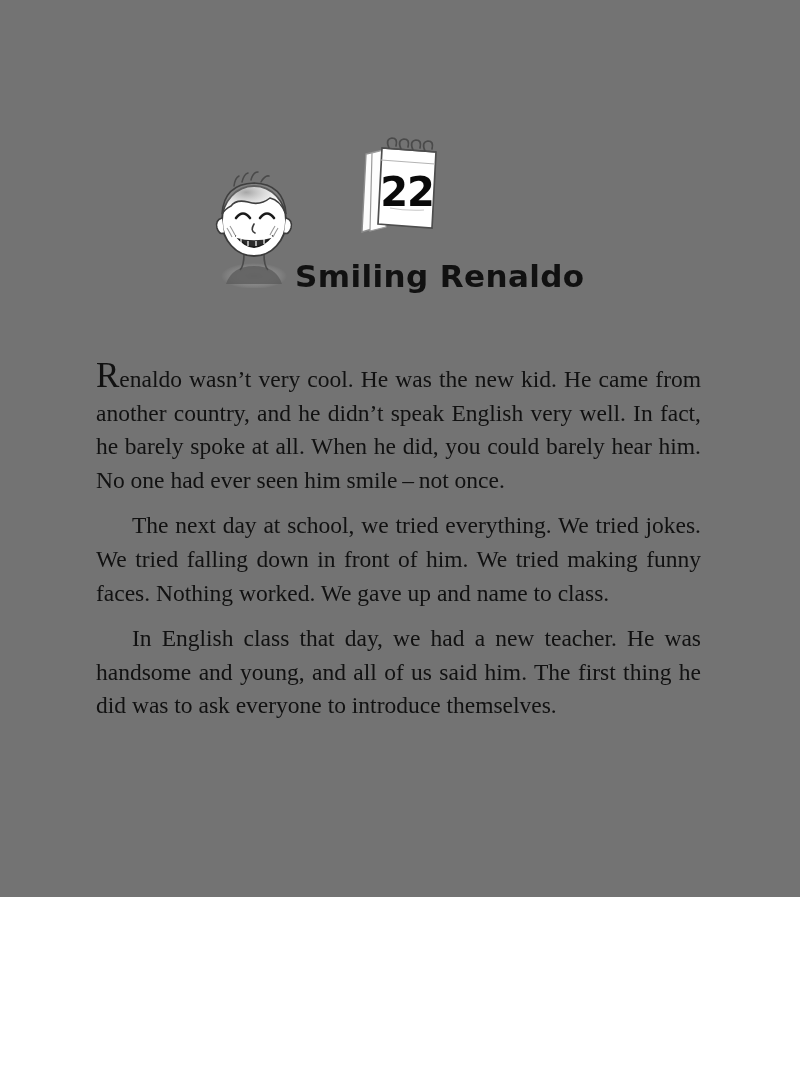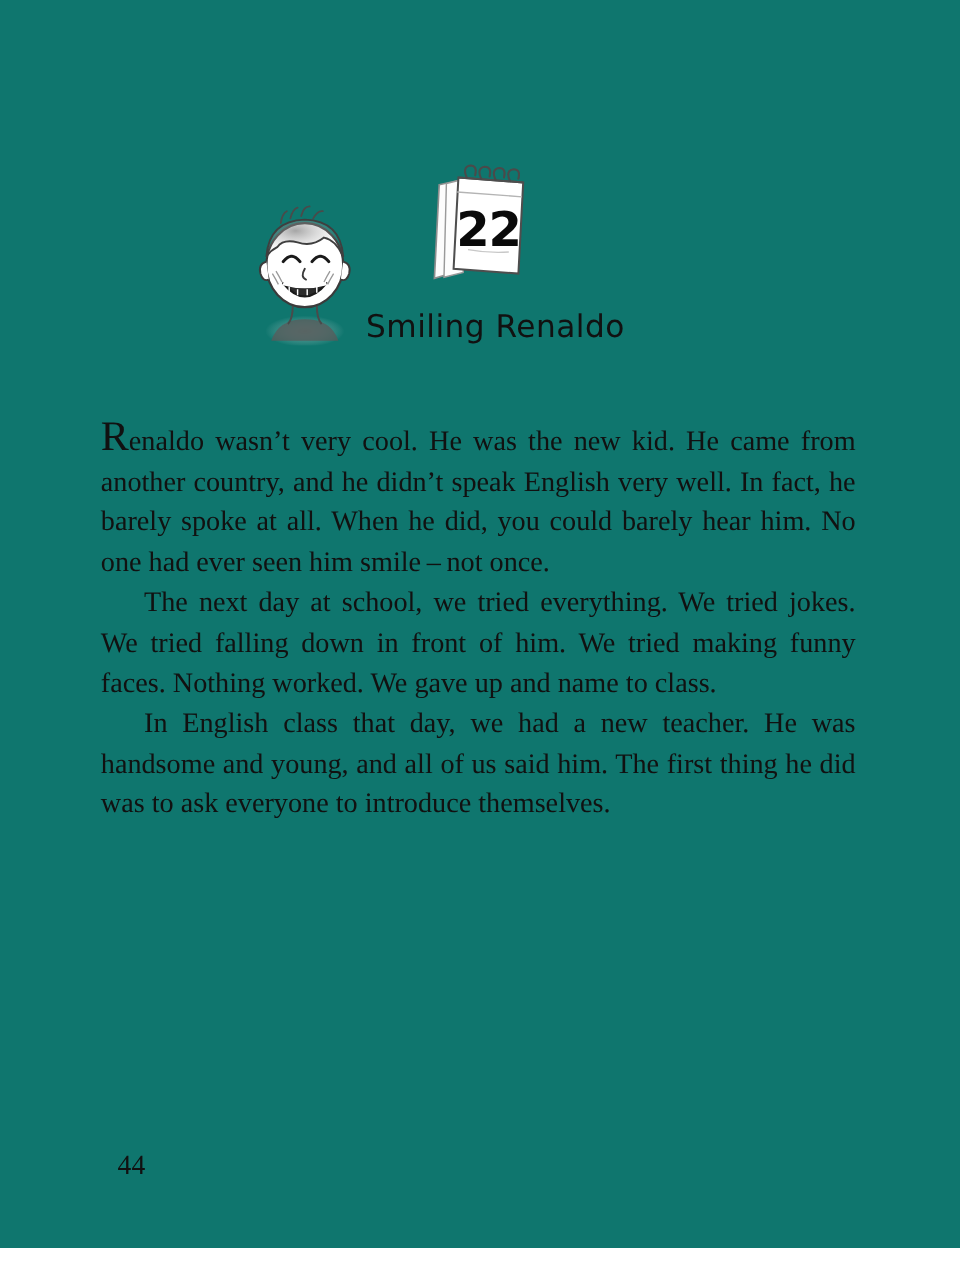--- a/index.html
+++ b/index.html
@@ -3,22 +3,22 @@
 <meta charset="utf-8">
 <style>
   html, body {
     margin: 0;
     padding: 0;
     background: #ffffff;
   }
   .page {
     position: relative;
     width: 800px;
-    height: 1040px;
-    background: #0f766e;
+    height: 897px;
+    background: #737373;
     overflow: hidden;
     font-family: "Liberation Serif", "DejaVu Serif", serif;
     color: #111111;
   }
 
   
   .chapter-header {
     position: absolute;
     left: 0;
     top: 118px;
@@ -59,44 +59,44 @@
     color: #0a0a0a;
     letter-spacing: -1px;
     padding-left: 14px;
     padding-top: 10px;
     box-sizing: border-box;
     pointer-events: none;
   }
 
   .chapter-title {
     position: absolute;
-    left: 305px;
+    left: 295px;
     top: 140px;
     font-family: "DejaVu Sans", "Liberation Sans", sans-serif;
-    font-size: 26px;
-    font-weight: 400;
+    font-size: 31px;
+    font-weight: 700;
     letter-spacing: 0.4px;
     color: #111111;
     white-space: nowrap;
   }
 
   
   .body-text {
     position: absolute;
     left: 84px;
     top: 348px;
     width: 629px;
     font-size: 23.5px;
     line-height: 33.6px;
     text-align: justify;
     text-justify: inter-word;
     color: #111111;
   }
   .body-text p {
-    margin: 0;
+    margin: 12px;
     text-indent: 36px;
   }
   .body-text p.first {
     text-indent: 0;
   }
   .body-text p.first::first-letter {
     font-size: 35px;
     line-height: 0.9;
   }
 

